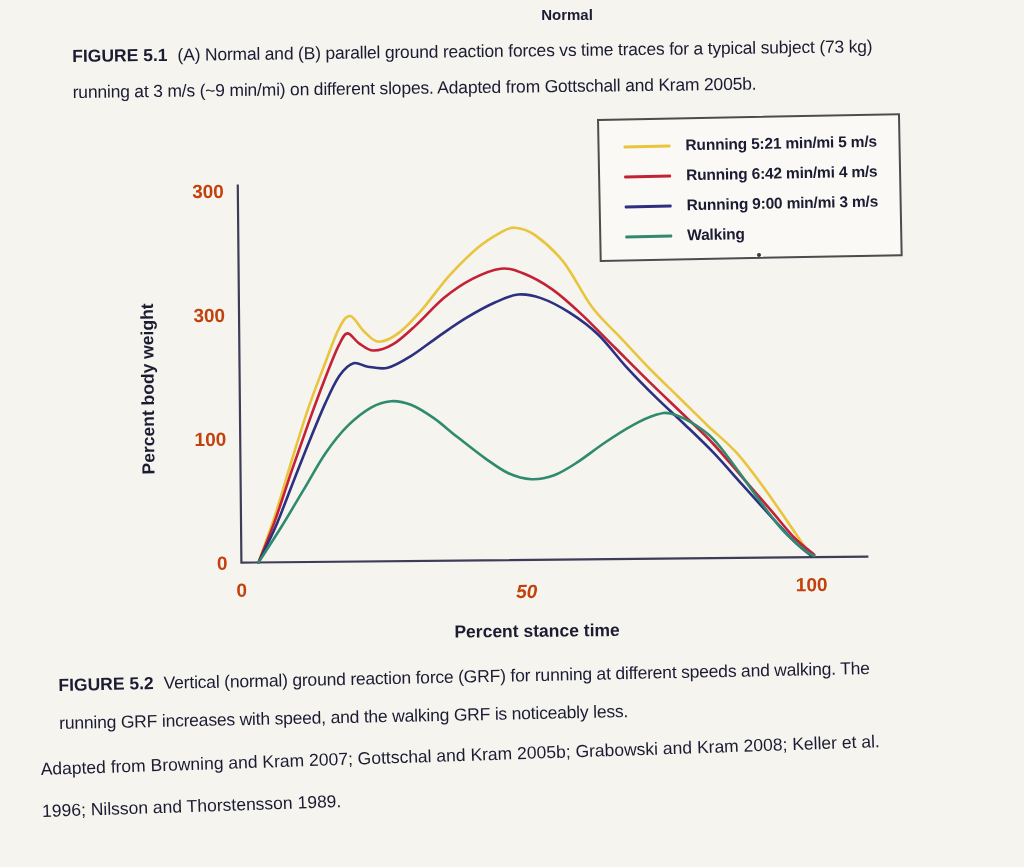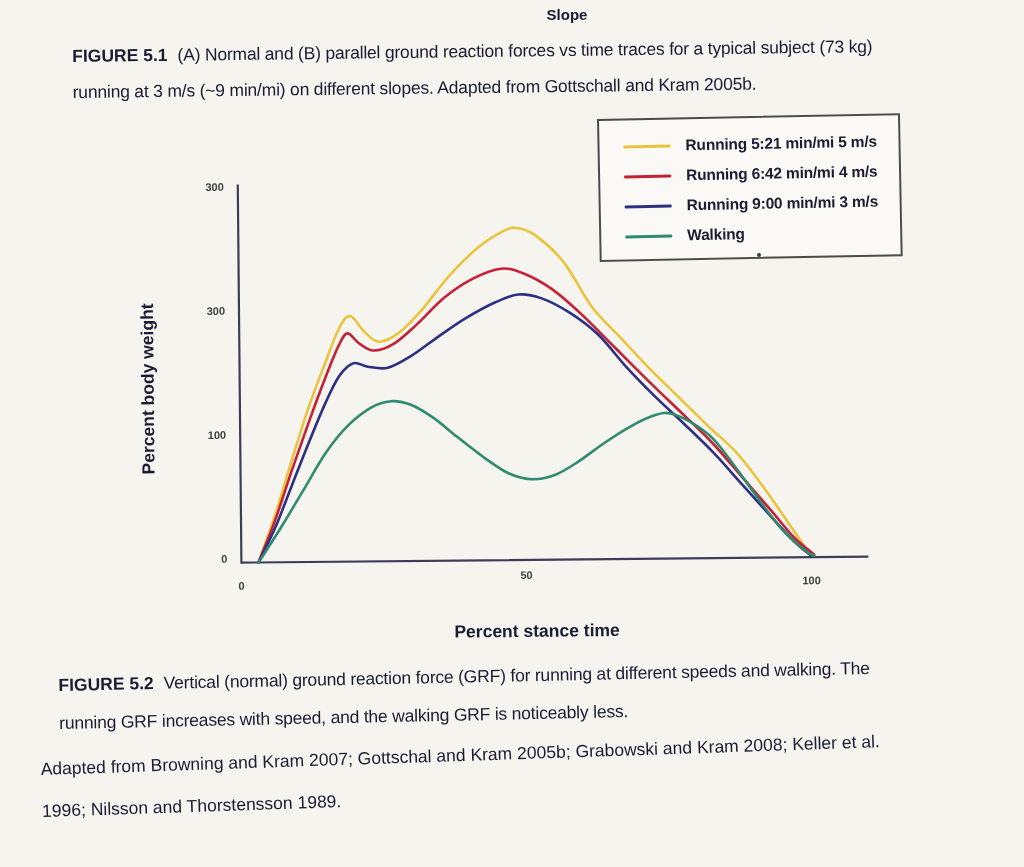--- a/index.html
+++ b/index.html
@@ -26,39 +26,39 @@
   .chart{left:120px;top:165px;width:790px;height:500px;transform:rotate(-0.55deg);transform-origin:center;}
   .chart svg{position:absolute;left:0;top:0;}
   .axis-title{position:absolute;font-weight:bold;font-size:17.5px;}
   .y-title{
     left:18px;top:80px;height:280px;
     writing-mode:vertical-rl;transform:rotate(180deg);
     display:flex;align-items:center;justify-content:center;
     white-space:nowrap;
   }
   .x-title{left:265px;top:456px;width:300px;text-align:center;}
-  .tick{position:absolute;font-weight:bold;font-size:11px;color:#404040;}
+  .tick{position:absolute;font-weight:bold;font-size:19px;color:#c2410c;}
   .ytick{width:48px;text-align:right;}
   .xtick{width:44px;text-align:center;}
   
   .legend{
     left:597px;top:119px;width:303px;height:143px;
     background:#faf9f5;border:2px solid #4c4c4c;
     transform:rotate(-1.1deg);transform-origin:left top;
     box-sizing:border-box;padding-top:11px;
   }
   .legend-row{display:flex;align-items:center;height:30px;padding-left:24px;}
   .legend-swatch{width:47px;height:3px;border-radius:1px;margin-right:15px;flex:0 0 auto;}
   .legend-label{font-weight:bold;font-size:15.5px;white-space:nowrap;letter-spacing:-0.2px;}
   .stray-dot{left:757px;top:253px;width:4px;height:4px;border-radius:50%;background:#3a3a3a;}
 </style>
 </head>
 <body>
 
-<div class="abs slope-header">Slope</div>
+<div class="abs slope-header">Normal</div>
 
 <div class="abs caption cap51">
   <div class="cap-line"><span class="fig-label">FIGURE 5.1</span><span>(A) Normal and (B) parallel ground reaction forces vs time traces for a typical subject (73 kg)</span></div>
   <div class="cap-line">running at 3 m/s (~9 min/mi) on different slopes. Adapted from Gottschall and Kram 2005b.</div>
 </div>
 
 <div class="abs chart">
   <svg id="chart-svg" width="790" height="500" viewBox="0 0 790 500">
       <path d="M120,16.80000000000001 L120,395 L747,395" fill="none" stroke="#3d3d58" stroke-width="2.2"></path>
       <path d="M137.1,395.0C139.9,387.1 148.5,364.8 154.2,347.9C159.9,330.9 165.6,311.1 171.3,293.3C177.0,275.5 182.7,257.4 188.4,241.2C194.1,225.1 200.3,209.8 205.5,196.6C210.7,183.4 215.5,169.7 219.8,161.9C224.0,154.0 226.9,148.9 231.2,149.5C235.4,150.1 240.7,161.3 245.4,165.6C250.2,169.9 253.9,175.3 259.6,175.5C265.3,175.7 272.5,172.0 279.6,166.8C286.7,161.7 293.8,154.0 302.4,144.5C310.9,135.0 321.4,120.1 330.9,109.8C340.4,99.5 350.8,89.5 359.4,82.5C367.9,75.5 376.0,70.9 382.2,67.6C388.4,64.3 390.8,62.3 396.4,62.7C402.1,63.1 408.3,64.3 416.4,70.1C424.5,75.9 435.4,85.2 444.9,97.4C454.4,109.6 463.9,130.5 473.4,143.3C482.9,156.1 492.4,163.9 501.9,174.3C511.4,184.6 520.9,195.4 530.4,205.3C539.9,215.2 549.4,224.3 558.9,233.8C568.4,243.3 577.9,253.0 587.4,262.3C596.9,271.6 606.4,278.9 615.9,289.6C625.4,300.3 635.9,315.0 644.4,326.8C652.9,338.6 660.1,349.7 667.2,360.3C674.3,370.8 683.8,385.1 687.1,390.0" fill="none" stroke="#e9c43c" stroke-width="2.6" stroke-linecap="round" stroke-linejoin="round"></path>
@@ -67,21 +67,21 @@
       <path d="M137.1,395.0C140.9,389.2 152.3,372.3 159.9,360.3C167.5,348.3 175.1,335.5 182.7,323.1C190.3,310.7 197.9,296.6 205.5,285.9C213.1,275.1 220.7,266.0 228.3,258.6C235.9,251.2 244.0,245.2 251.1,241.2C258.2,237.3 264.4,235.5 271.1,235.0C277.7,234.6 283.9,235.9 291.0,238.8C298.1,241.7 306.2,247.0 313.8,252.4C321.4,257.8 328.1,264.2 336.6,271.0C345.2,277.8 356.6,287.1 365.1,293.3C373.7,299.5 380.3,304.7 387.9,308.2C395.5,311.7 403.1,314.0 410.7,314.4C418.3,314.8 425.9,313.4 433.5,310.7C441.1,308.0 447.8,303.7 456.3,298.3C464.9,292.9 475.3,284.6 484.8,278.4C494.3,272.2 504.7,265.6 513.3,261.1C521.8,256.5 529.9,253.0 536.1,251.2C542.3,249.3 544.7,248.7 550.4,249.9C556.0,251.2 563.2,254.3 570.3,258.6C577.4,262.9 585.5,268.1 593.1,276.0C600.7,283.8 608.3,295.4 615.9,305.7C623.5,316.1 631.1,327.6 638.7,338.0C646.3,348.3 653.9,359.2 661.5,367.7C669.1,376.2 679.1,384.5 684.3,388.8C689.5,393.1 691.4,392.9 692.9,393.8" fill="none" stroke="#2f8a6e" stroke-width="2.6" stroke-linecap="round" stroke-linejoin="round"></path>
     </svg>
   <div class="axis-title y-title">Percent body weight</div>
   <div class="axis-title x-title">Percent stance time</div>
   <div id="ticks">
       <div class="tick ytick" style="left: 58px; top: 385px;">0</div>
       <div class="tick ytick" style="left: 58px; top: 261px;">100</div>
       <div class="tick ytick" style="left: 58px; top: 137px;">300</div>
       <div class="tick ytick" style="left: 58px; top: 13px;">300</div>
       <div class="tick xtick" style="left: 98px; top: 412px;">0</div>
-      <div class="tick xtick" style="left: 383px; top: 404px;">50</div>
+      <div class="tick xtick" style="left: 383px; top: 416px; font-style: italic;">50</div>
       <div class="tick xtick" style="left: 668px; top: 412px;">100</div>
     </div>
 </div>
 
 <div class="abs legend" id="legend-box">
     <div class="legend-row">
       <span class="legend-swatch" style="background: rgb(233, 196, 60);"></span>
       <span class="legend-label">Running 5:21 min/mi 5 m/s</span>
     </div>
     <div class="legend-row">

